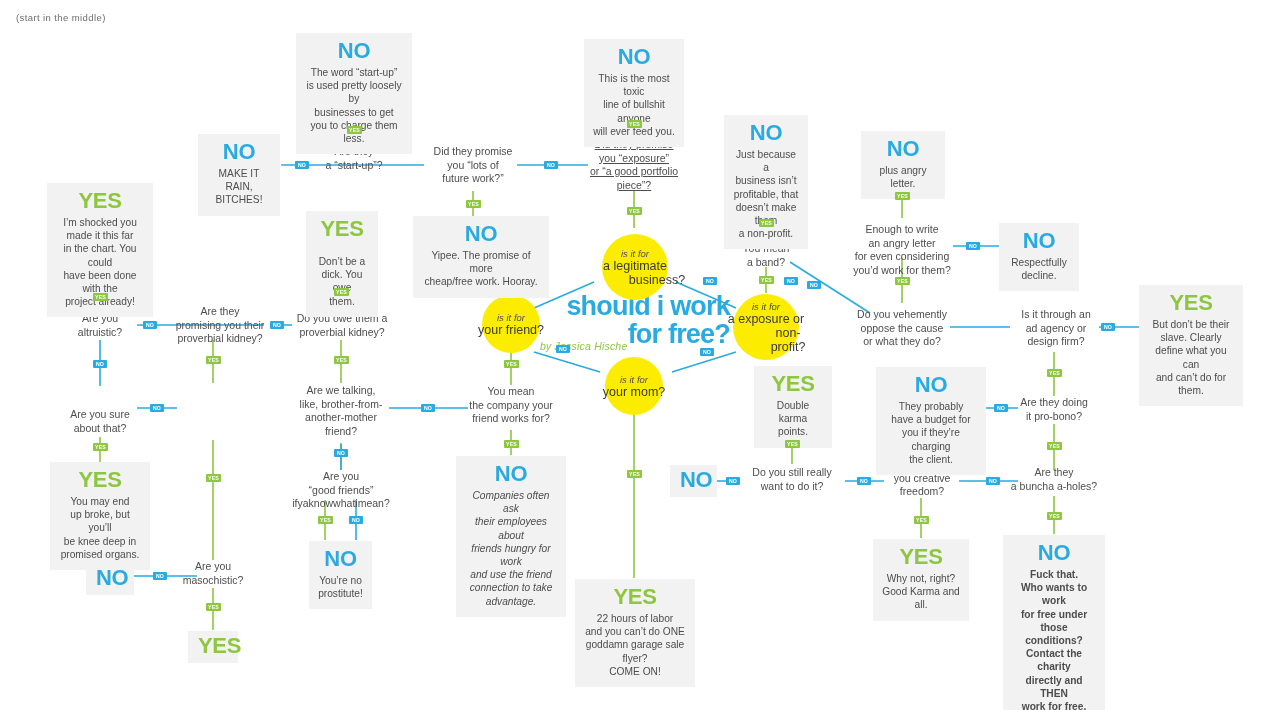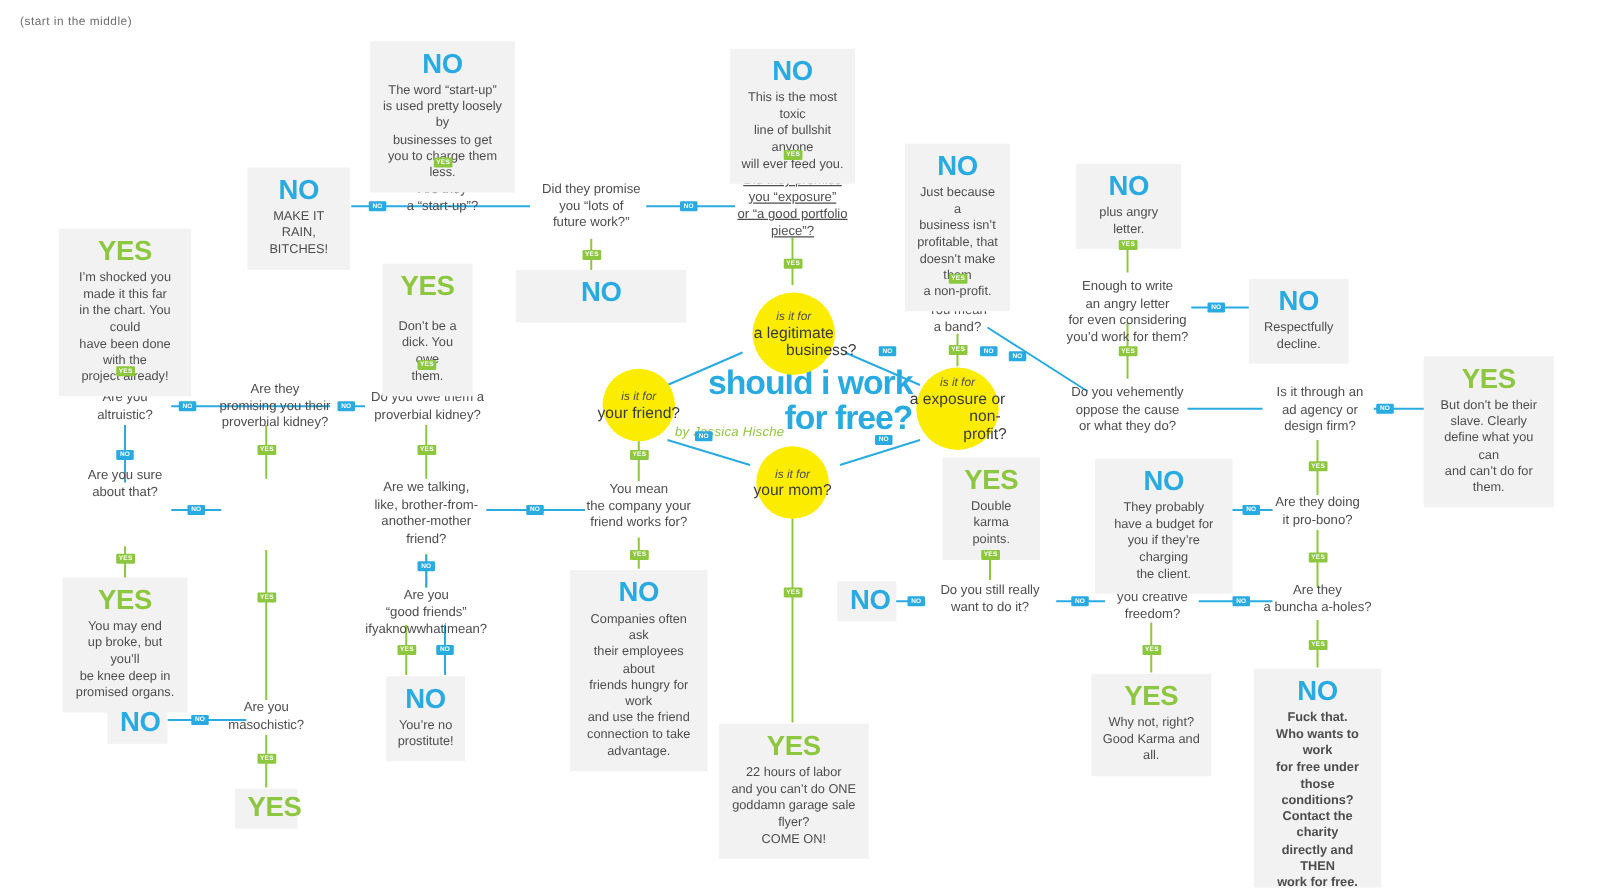--- a/index.html
+++ b/index.html
@@ -171,21 +171,21 @@
 you “exposure”
 or “a good portfolio
 piece”?</div>
   <div class="node q" style="left:56px;top:312px;width:88px;white-space:pre-line;">Are you
 altruistic?</div>
   <div class="node q" style="left:160px;top:305px;width:120px;white-space:pre-line;">Are they
 promising you their
 proverbial kidney?</div>
   <div class="node q" style="left:288px;top:312px;width:108px;white-space:pre-line;">Do you owe them a
 proverbial kidney?</div>
-  <div class="node q" style="left:56px;top:374px;width:88px;white-space:pre-line;">Are you sure
+  <div class="node q" style="left:56px;top:408px;width:88px;white-space:pre-line;">Are you sure
 about that?</div>
   <div class="node q" style="left:292px;top:384px;width:98px;white-space:pre-line;">Are we talking,
 like, brother-from-
 another-mother
 friend?</div>
   <div class="node q" style="left:288px;top:470px;width:106px;white-space:pre-line;">Are you
 “good friends”
 ifyaknowwhatimean?</div>
   <div class="node q" style="left:172px;top:560px;width:82px;white-space:pre-line;">Are you
 masochistic?</div>
@@ -223,20 +223,22 @@
   <div class="node box" style="left:296px;top:33px;width:116px;">
     <div class="hd no hd-22">NO</div>
     <div class="bd" style="white-space:pre-line;">The word “start-up”
 is used pretty loosely by
 businesses to get
 you to charge them less.</div>
   </div>
 
   <div class="node box" style="left:413px;top:216px;width:136px;">
     <div class="hd no hd-22">NO</div>
+    <div class="bd" style="white-space:pre-line;">Yipee. The promise of more
+cheap/free work. Hooray.</div>
   </div>
 
   <div class="node box" style="left:584px;top:39px;width:100px;">
     <div class="hd no hd-22">NO</div>
     <div class="bd" style="white-space:pre-line;">This is the most toxic
 line of bullshit anyone
 will ever feed you.</div>
   </div>
 
   <div class="node box" style="left:47px;top:183px;width:106px;">
@@ -272,21 +274,21 @@
   </div>
 
   <div class="node box" style="left:309px;top:541px;width:63px;">
     <div class="hd no hd-22">NO</div>
     <div class="bd" style="white-space:pre-line;">You’re no
 prostitute!</div>
   </div>
 
   <div class="node box" style="left:456px;top:456px;width:110px;">
     <div class="hd no hd-22">NO</div>
-    <div class="bd" style="white-space:pre-line;">Companies often ask
+    <div class="bd" style="white-space:pre-line;font-style:italic;">Companies often ask
 their employees about
 friends hungry for work
 and use the friend
 connection to take
 advantage.</div>
   </div>
 
   <div class="node box" style="left:575px;top:579px;width:120px;">
     <div class="hd yes hd-22">YES</div>
     <div class="bd" style="white-space:pre-line;">22 hours of labor

